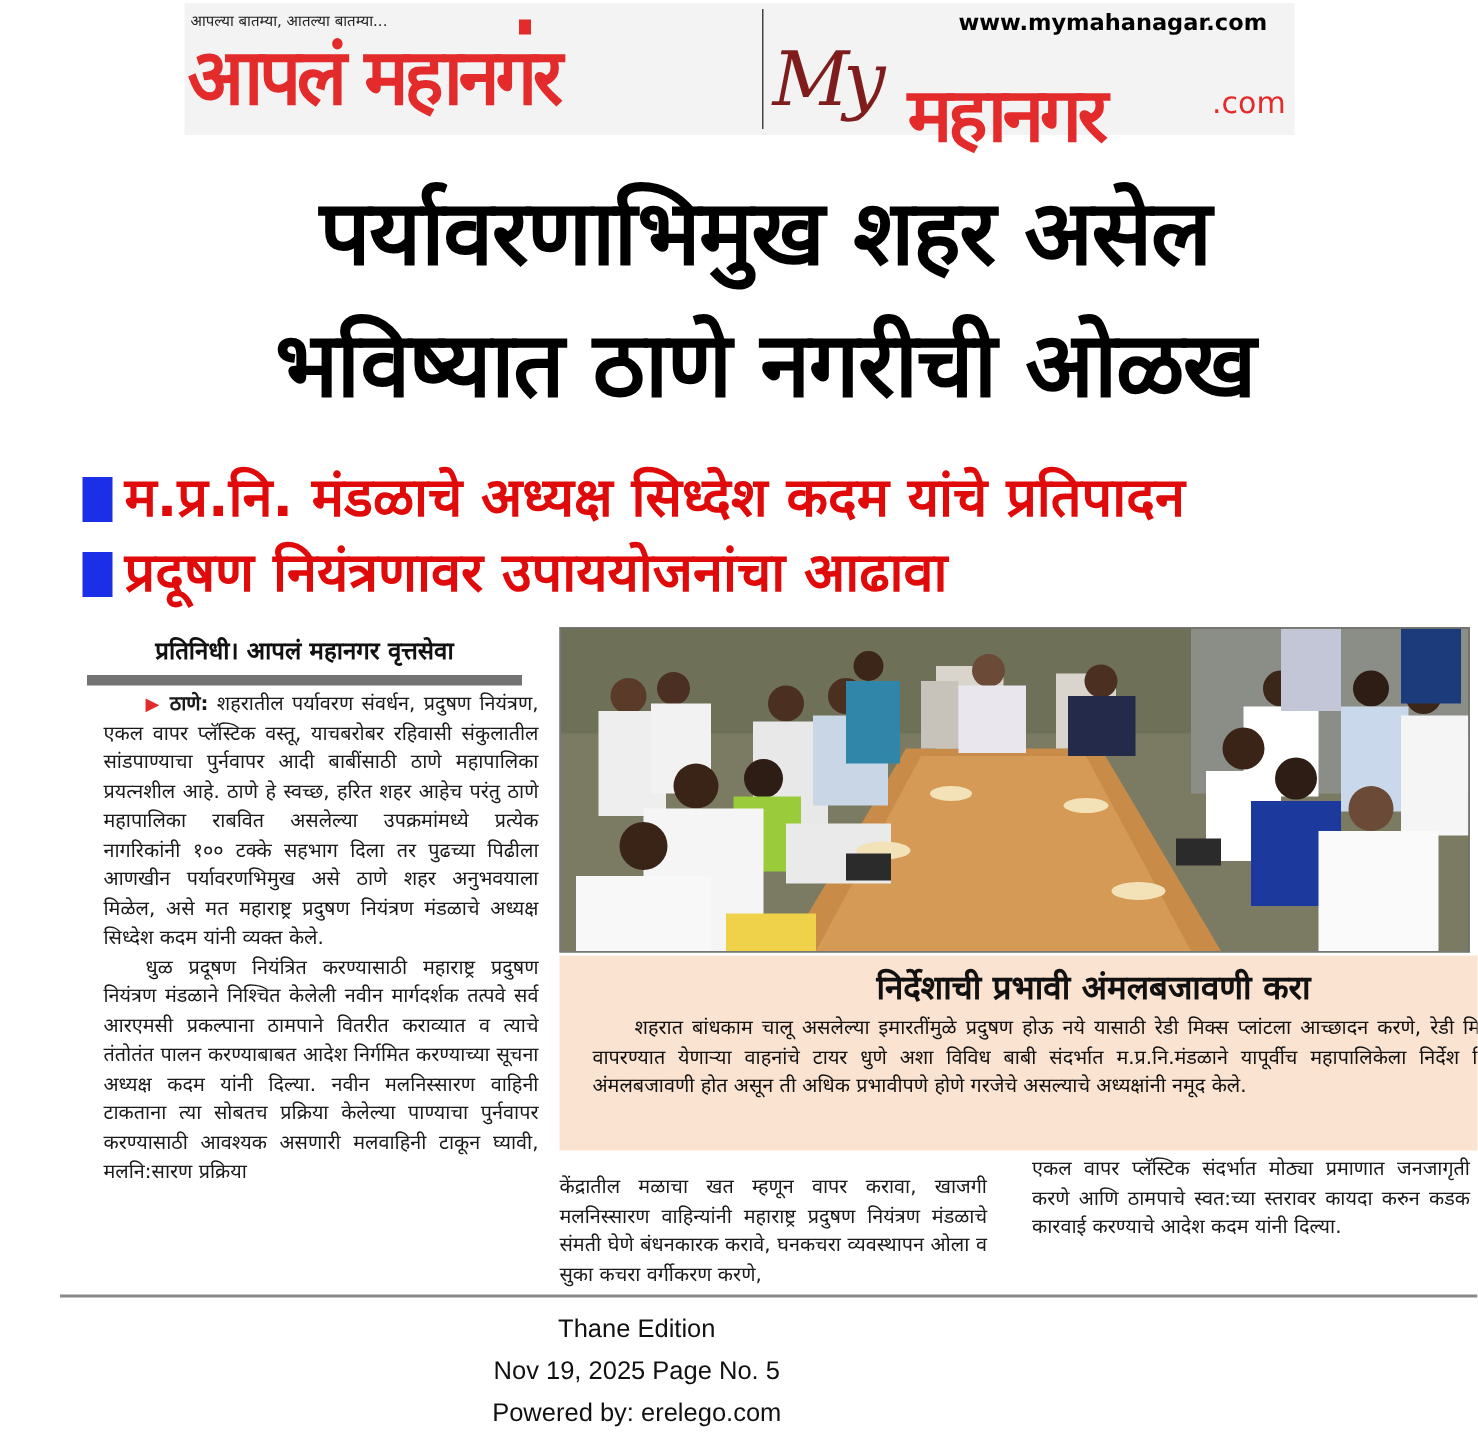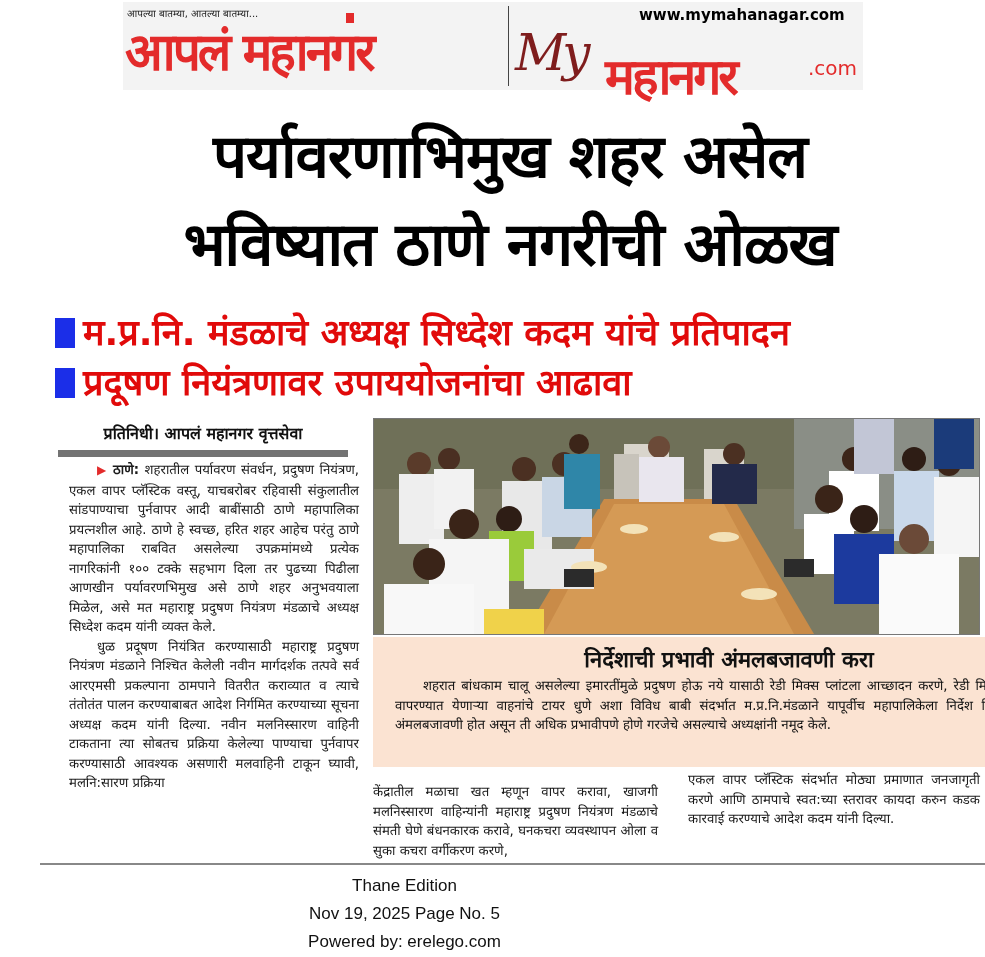--- a/index.html
+++ b/index.html
@@ -45,21 +45,21 @@
   .box { position:absolute; left:373px; top:637px; width:712px; height:130px; background:#fbe3d2; }
   .box-title { text-align:center; font-size:22px; font-weight:bold; margin-top:9px; line-height:28px; }
   .box-text { font-size:13.2px; line-height:19.5px; padding:2px 14px 0 22px; text-align:justify; }
   .box-text p { margin:0; text-indent:28px; }
 
   .col2 { left:373px; top:770px; width:285px;margin-top:12px; }
   .col3 { left:688px; top:770px; width:292px; }
 
   .rule { position:absolute; left:40px; top:863px; width:945px; height:2px; background:#888; }
 
-  .footer { position:absolute; left:0; top:872px; width:809px; text-align:center; font-family:"Liberation Sans", sans-serif; font-size:17px; line-height:28px; color:#111; }
+  .footer { position:absolute; left:0; top:872px; width:809px; text-align:center; font-family:"Liberation Sans", sans-serif; font-size:17px; line-height:28px; color:#111;padding-left:20px; }
 </style>
 </head>
 <body>
 
 <div class="masthead">
   <div class="mh-left">
     <span class="mh-tag">आपल्या बातम्या, आतल्या बातम्या...</span>
     <span class="mh-sq"></span>
     <span class="mh-name">आपलं महानगर</span>
   </div>

